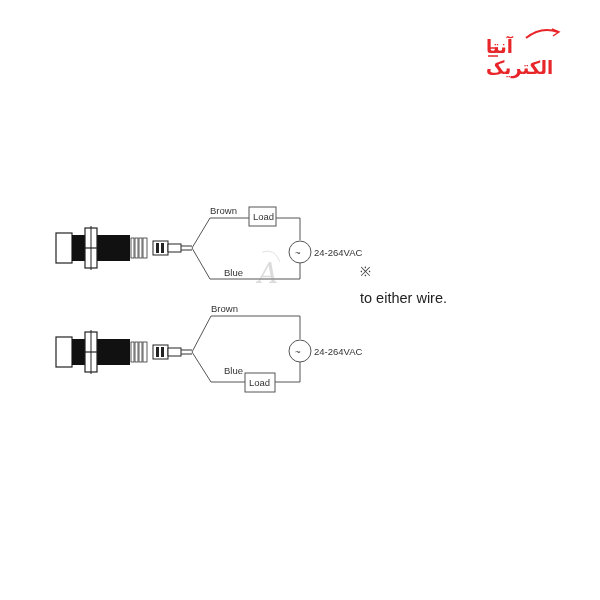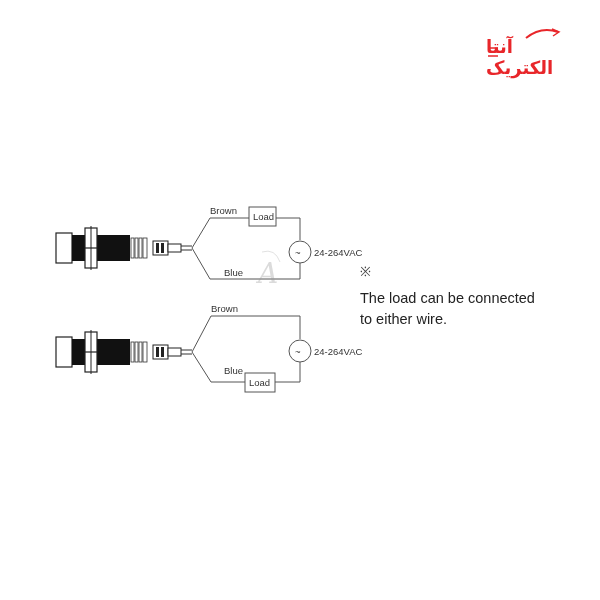--- a/index.html
+++ b/index.html
@@ -96,15 +96,14 @@
     <text class="lbl" x="295" y="355">~</text>
     <text class="volt" x="314" y="355">24-264VAC</text>
     <text class="lbl" x="224" y="374">Blue</text>
     <rect x="245" y="373" width="30" height="19" fill="#fff" stroke="#555" stroke-width="1"></rect>
     <text class="lbl" x="249" y="386">Load</text>
   </g>
 </svg>
 
 <div class="note">
   <span class="note-mark">※</span>
-  <span class="note-line">The load can be connected</span>
   <span class="note-line">to either wire.</span>
 </div>
 
 </body></html>

